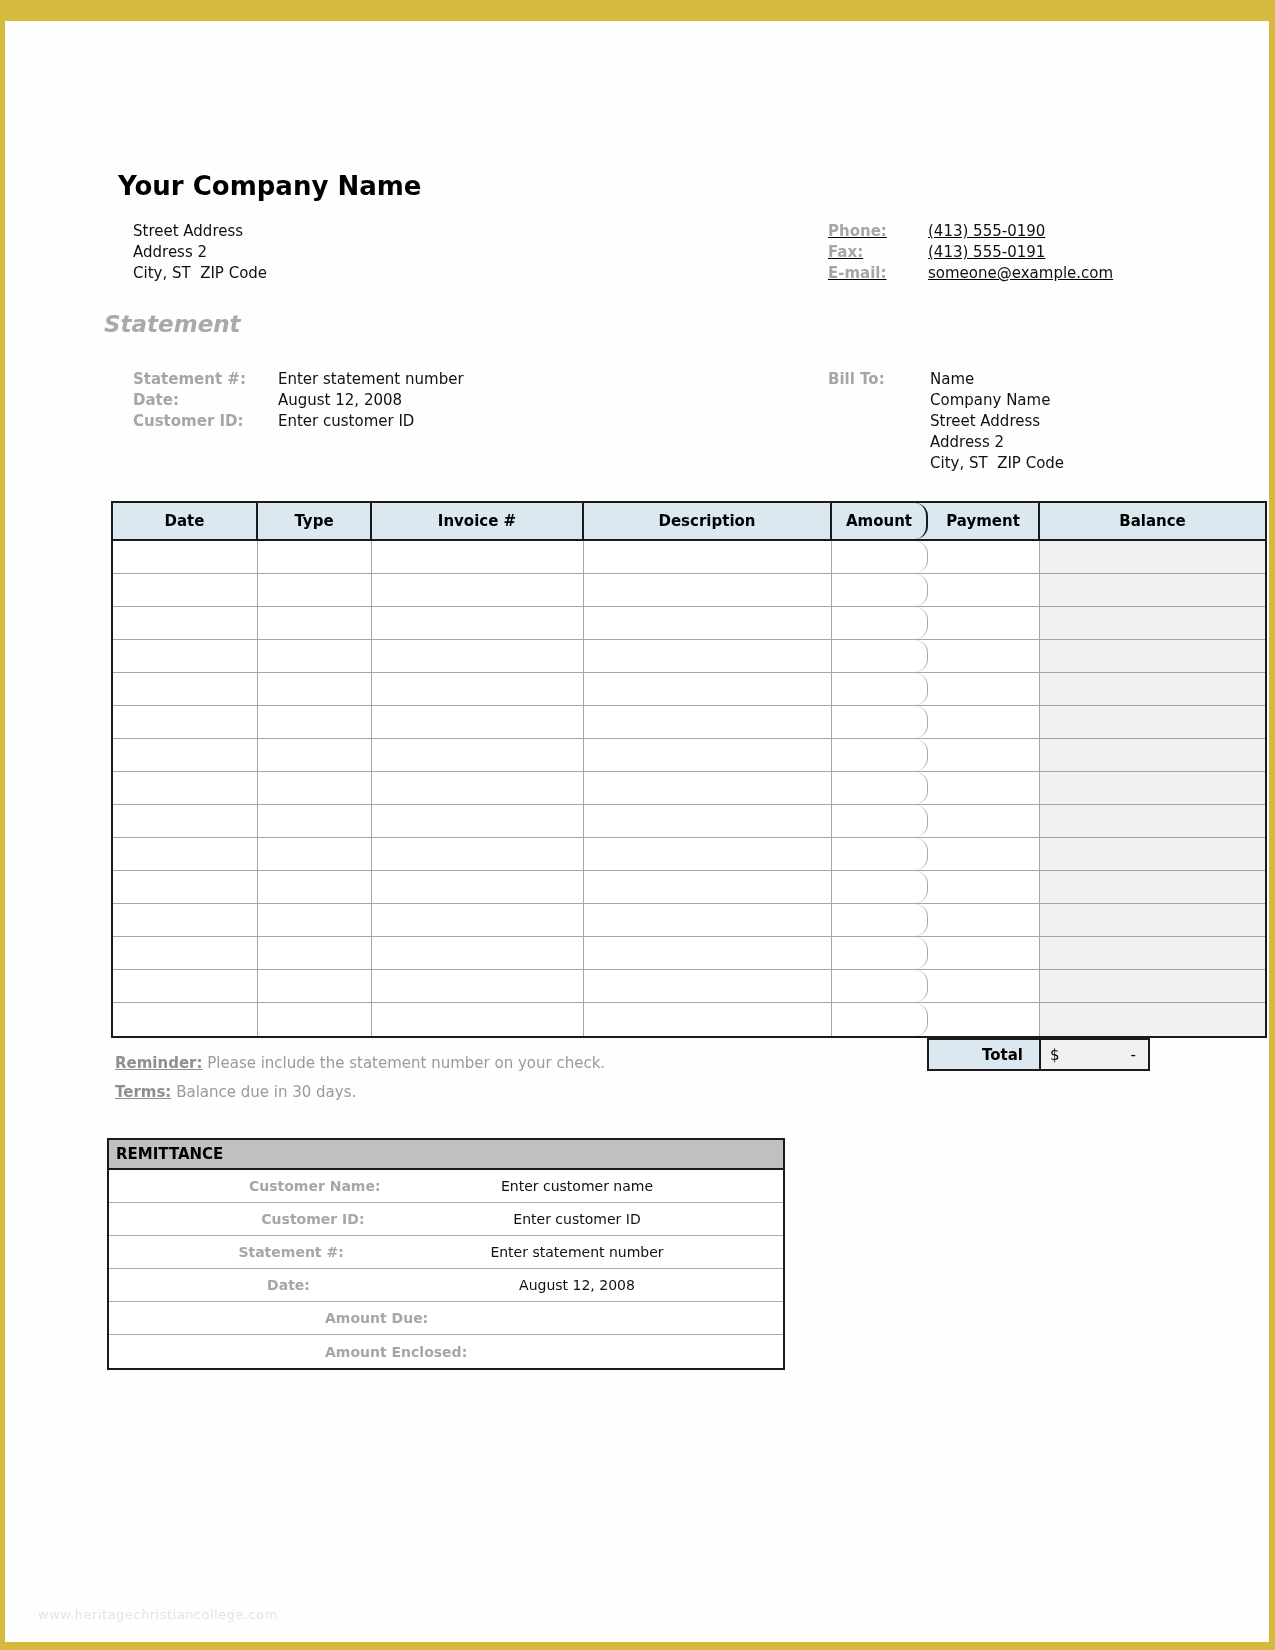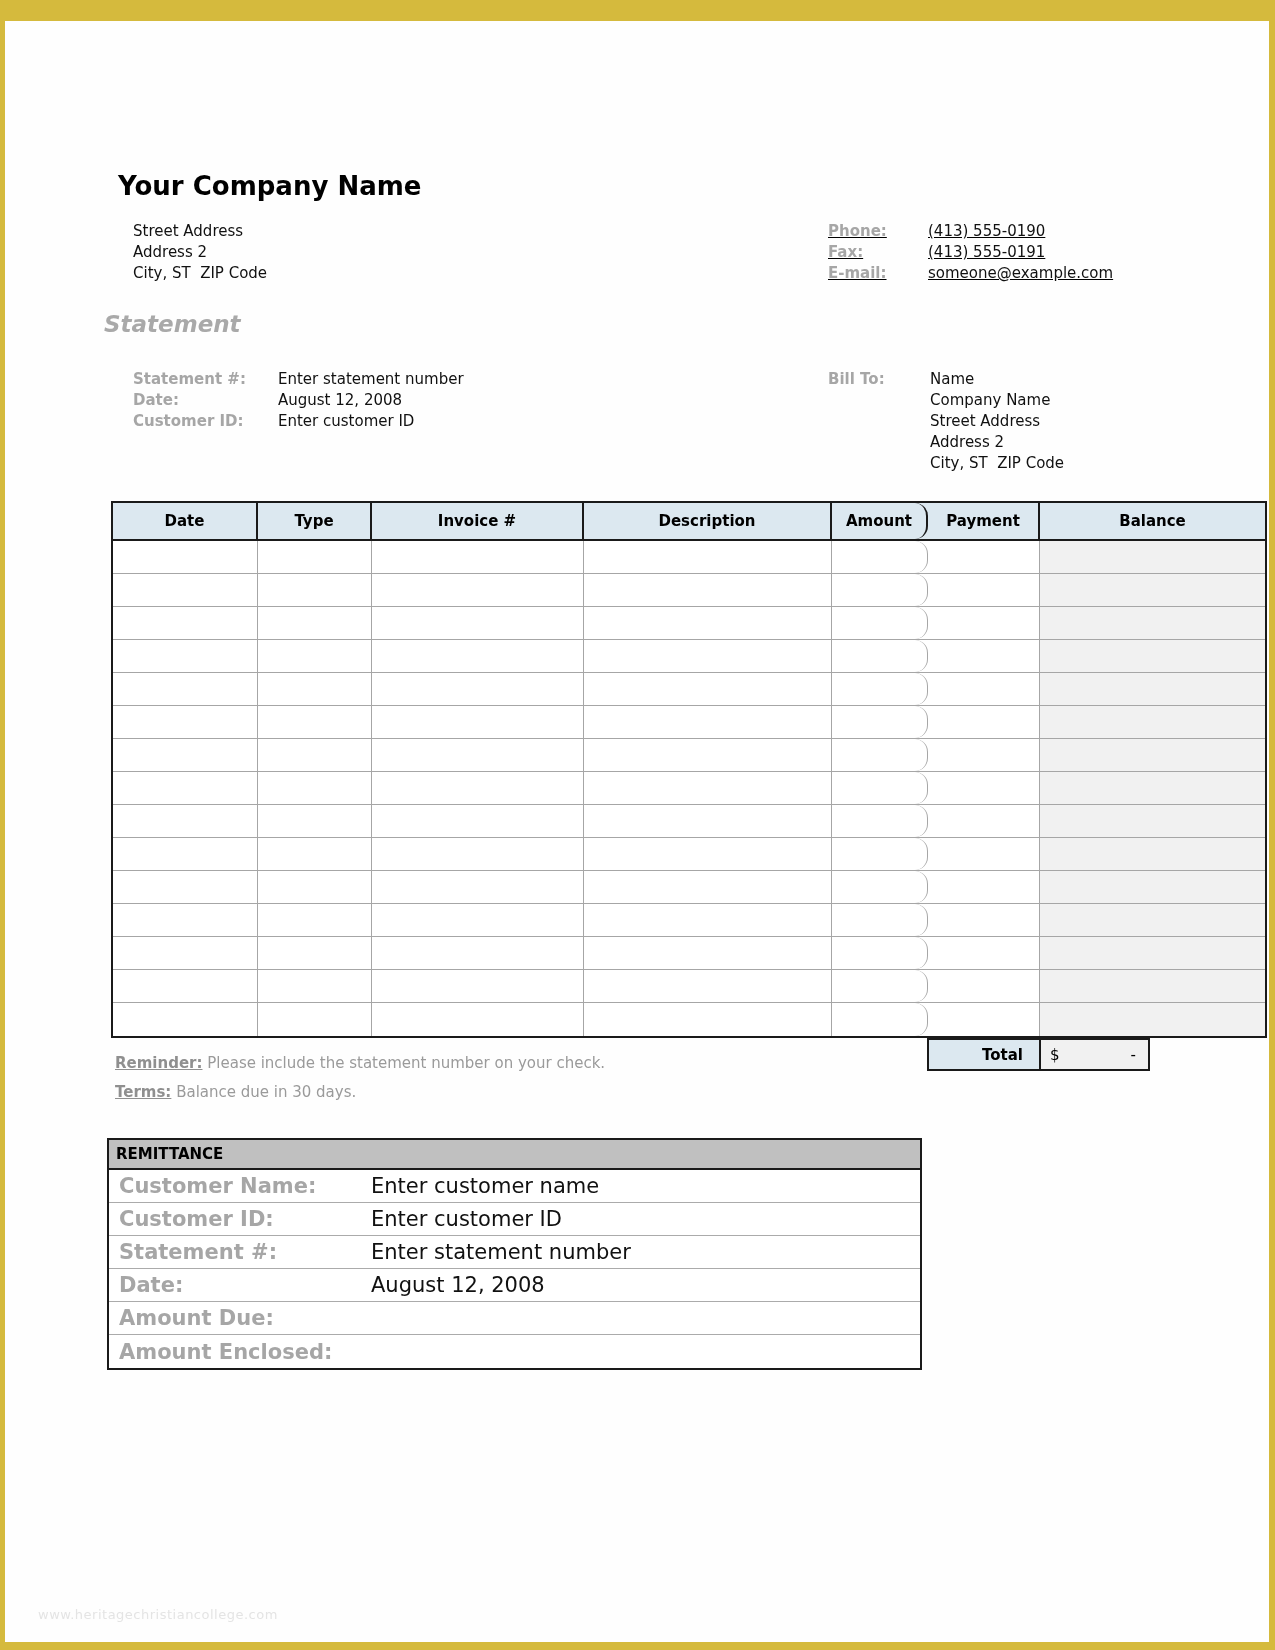--- a/index.html
+++ b/index.html
@@ -49,24 +49,24 @@
   .total-value-cell { width: 111px; height: 33px; background: #f1f1f1; border: 2px solid #1a1a1a;
                       display: flex; align-items: center; justify-content: space-between; padding: 0 12px 0 9px; color: #000; }
 
   
   .note { position: absolute; left: 110px; font-size: 15px; color: #9a9a9a; }
   .note .lbl { font-weight: bold; color: #8f8f8f; text-decoration: underline; }
   .note-reminder { top: 1033px; }
   .note-terms { top: 1062px; }
 
   
-  .remit-box { position: absolute; left: 102px; top: 1117px; width: 815px; border: 2px solid #1a1a1a; background: #fff; }
+  .remit-box { position: absolute; left: 102px; top: 1117px; width: 678px; border: 2px solid #1a1a1a; background: #fff; }
   .remit-header { height: 30px; background: #c0c0c0; border-bottom: 2px solid #1a1a1a; display: flex; align-items: center;
                   padding-left: 7px; font-size: 15px; font-weight: bold; color: #000; }
-  .remit-row { display: flex; align-items: center; height: 33px; border-bottom: 1px solid #ababab; font-size: 21px; }
+  .remit-row { display: flex; align-items: center; height: 33px; border-bottom: 1px solid #ababab; font-size: 14px; justify-content: center; }
   .remit-row:last-child { border-bottom: none; }
   .remit-row .lbl { width: 262px; padding-left: 10px; font-weight: bold; color: #a6a6a6; }
   .remit-row .val { color: #111; }
 
   
   .watermark { position: absolute; left: 33px; top: 1586px; font-size: 13px; color: #e4e4e4; letter-spacing: 0.5px; }
 </style>
 </head>
 <body>
 

